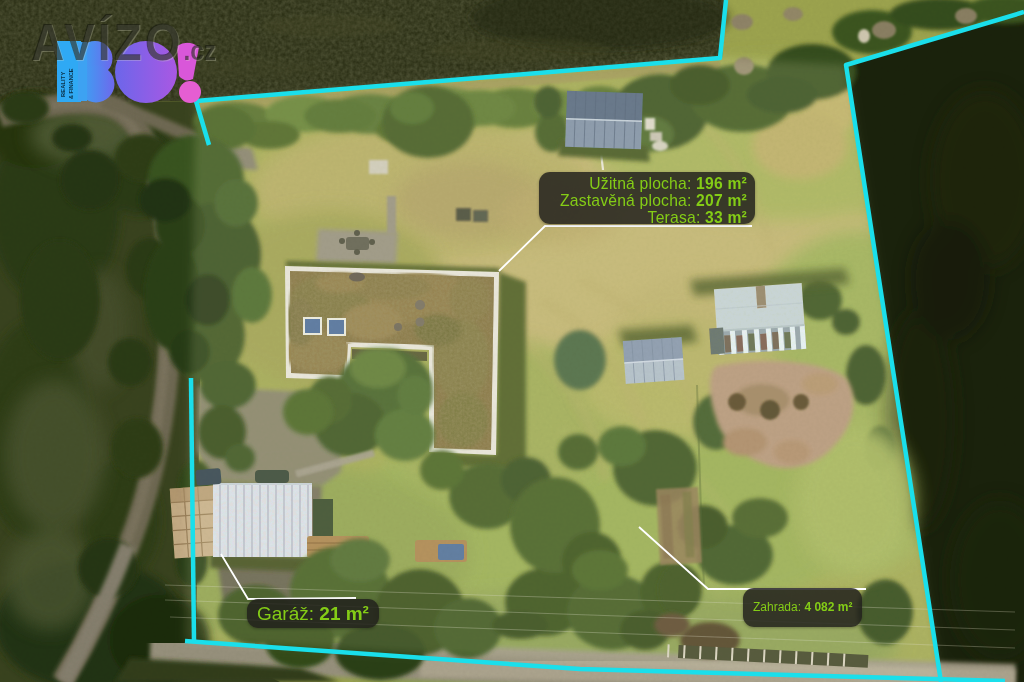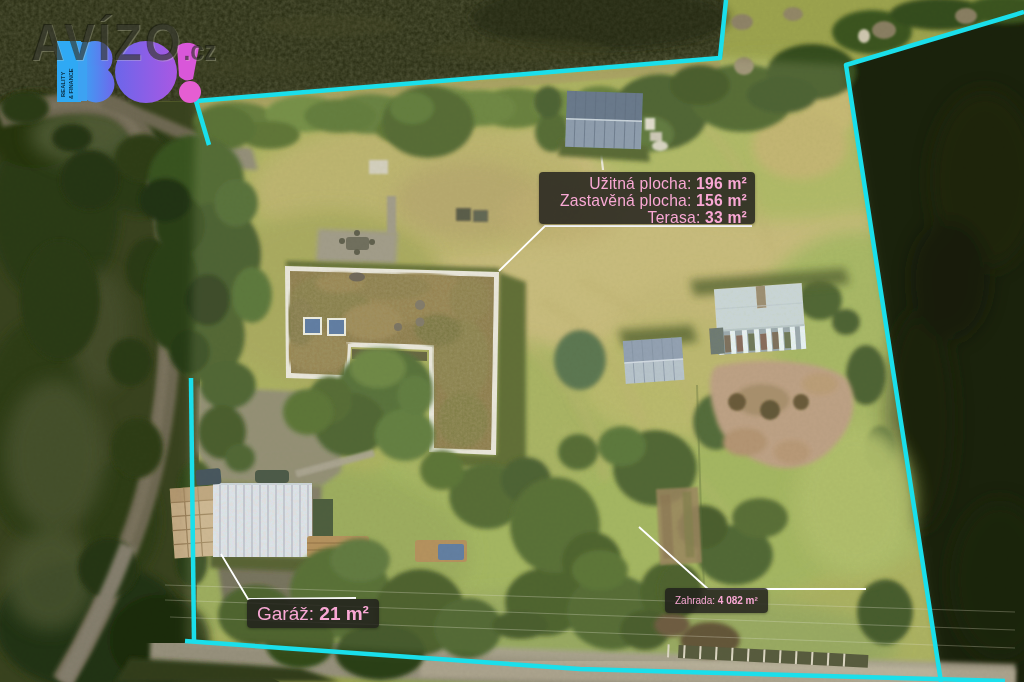--- a/index.html
+++ b/index.html
@@ -1,22 +1,22 @@
 <!DOCTYPE html>
 <html><head>
 <meta charset="utf-8">
 <style>
 html,body{margin:0;padding:0;width:1024px;height:682px;overflow:hidden;background:#23270f;font-family:"Liberation Sans",sans-serif}
 .stage{position:relative;width:884px;height:682px}
 svg.scene{position:absolute;left:0;top:0}
-.lbl{position:absolute;background:rgba(32,31,27,.84);color:#f9a8d4;border-radius:4px;white-space:nowrap;box-shadow:0 1px 3px rgba(0,0,0,.3)}
+.lbl{position:absolute;background:rgba(32,31,27,.84);color:#84cc16;border-radius:11px;white-space:nowrap;box-shadow:0 1px 3px rgba(0,0,0,.3)}
 .lbl b{font-weight:bold}
 #infobox{left:539px;top:172px;width:200px;height:46px;padding:3px 8px;font-size:15.7px;line-height:17px;text-align:right;letter-spacing:.2px}
 #garaz{left:247px;top:599px;padding:5px 10px;font-size:19px;line-height:19px}
-#zahrada{left:665px;top:588px;padding:3px 10px;font-size:10px;line-height:19px}
+#zahrada{left:743px;top:588px;padding:10px 10px;font-size:12px;line-height:19px}
 #avizo{position:absolute;left:31px;top:13px;font-size:51px;font-weight:bold;color:rgba(18,20,12,.55);letter-spacing:3.5px;transform:scaleX(.9);transform-origin:0 0;text-shadow:1px 1px 0 rgba(225,225,205,.28)}
 #avizo .cz{font-size:27px;letter-spacing:0}
 </style>
 </head>
 <body>
 <div class="stage">
 <svg class="scene" width="1024" height="682" viewBox="0 0 1024 682">
 <defs>
 <filter id="b1" x="-30%" y="-30%" width="160%" height="160%">
           <feGaussianBlur stdDeviation="1.2"></feGaussianBlur>
@@ -554,18 +554,18 @@
 <path d="M177,46 Q188,39 199,47 L193,79 Q185,83 179,76 Z" fill="#d957d9"></path>
 <circle cx="190" cy="92" r="11" fill="#e55ed2"></circle>
 
 <text x="-97" y="65" transform="rotate(-90)" font-size="5.6" font-weight="bold" fill="#0a3148" letter-spacing="0.2">REALITY</text>
 <text x="-99" y="73" transform="rotate(-90)" font-size="5.6" font-weight="bold" fill="#0a3148" letter-spacing="0">&amp; FINANCE</text>
 </g>
 </svg>
 
 <div id="avizo">AVÍZO<span class="cz">.cz</span></div>
 
-<div class="lbl" id="infobox">Užitná plocha: <b>196 m²</b><br>Zastavěná plocha: <b>156 m²</b><br>Terasa: <b>33 m²</b></div>
+<div class="lbl" id="infobox">Užitná plocha: <b>196 m²</b><br>Zastavěná plocha: <b>207 m²</b><br>Terasa: <b>33 m²</b></div>
 
 <div class="lbl" id="garaz">Garáž: <b>21 m²</b></div>
 
 <div class="lbl" id="zahrada">Zahrada: <b>4 082 m²</b></div>
 </div>
 
 </body></html>

